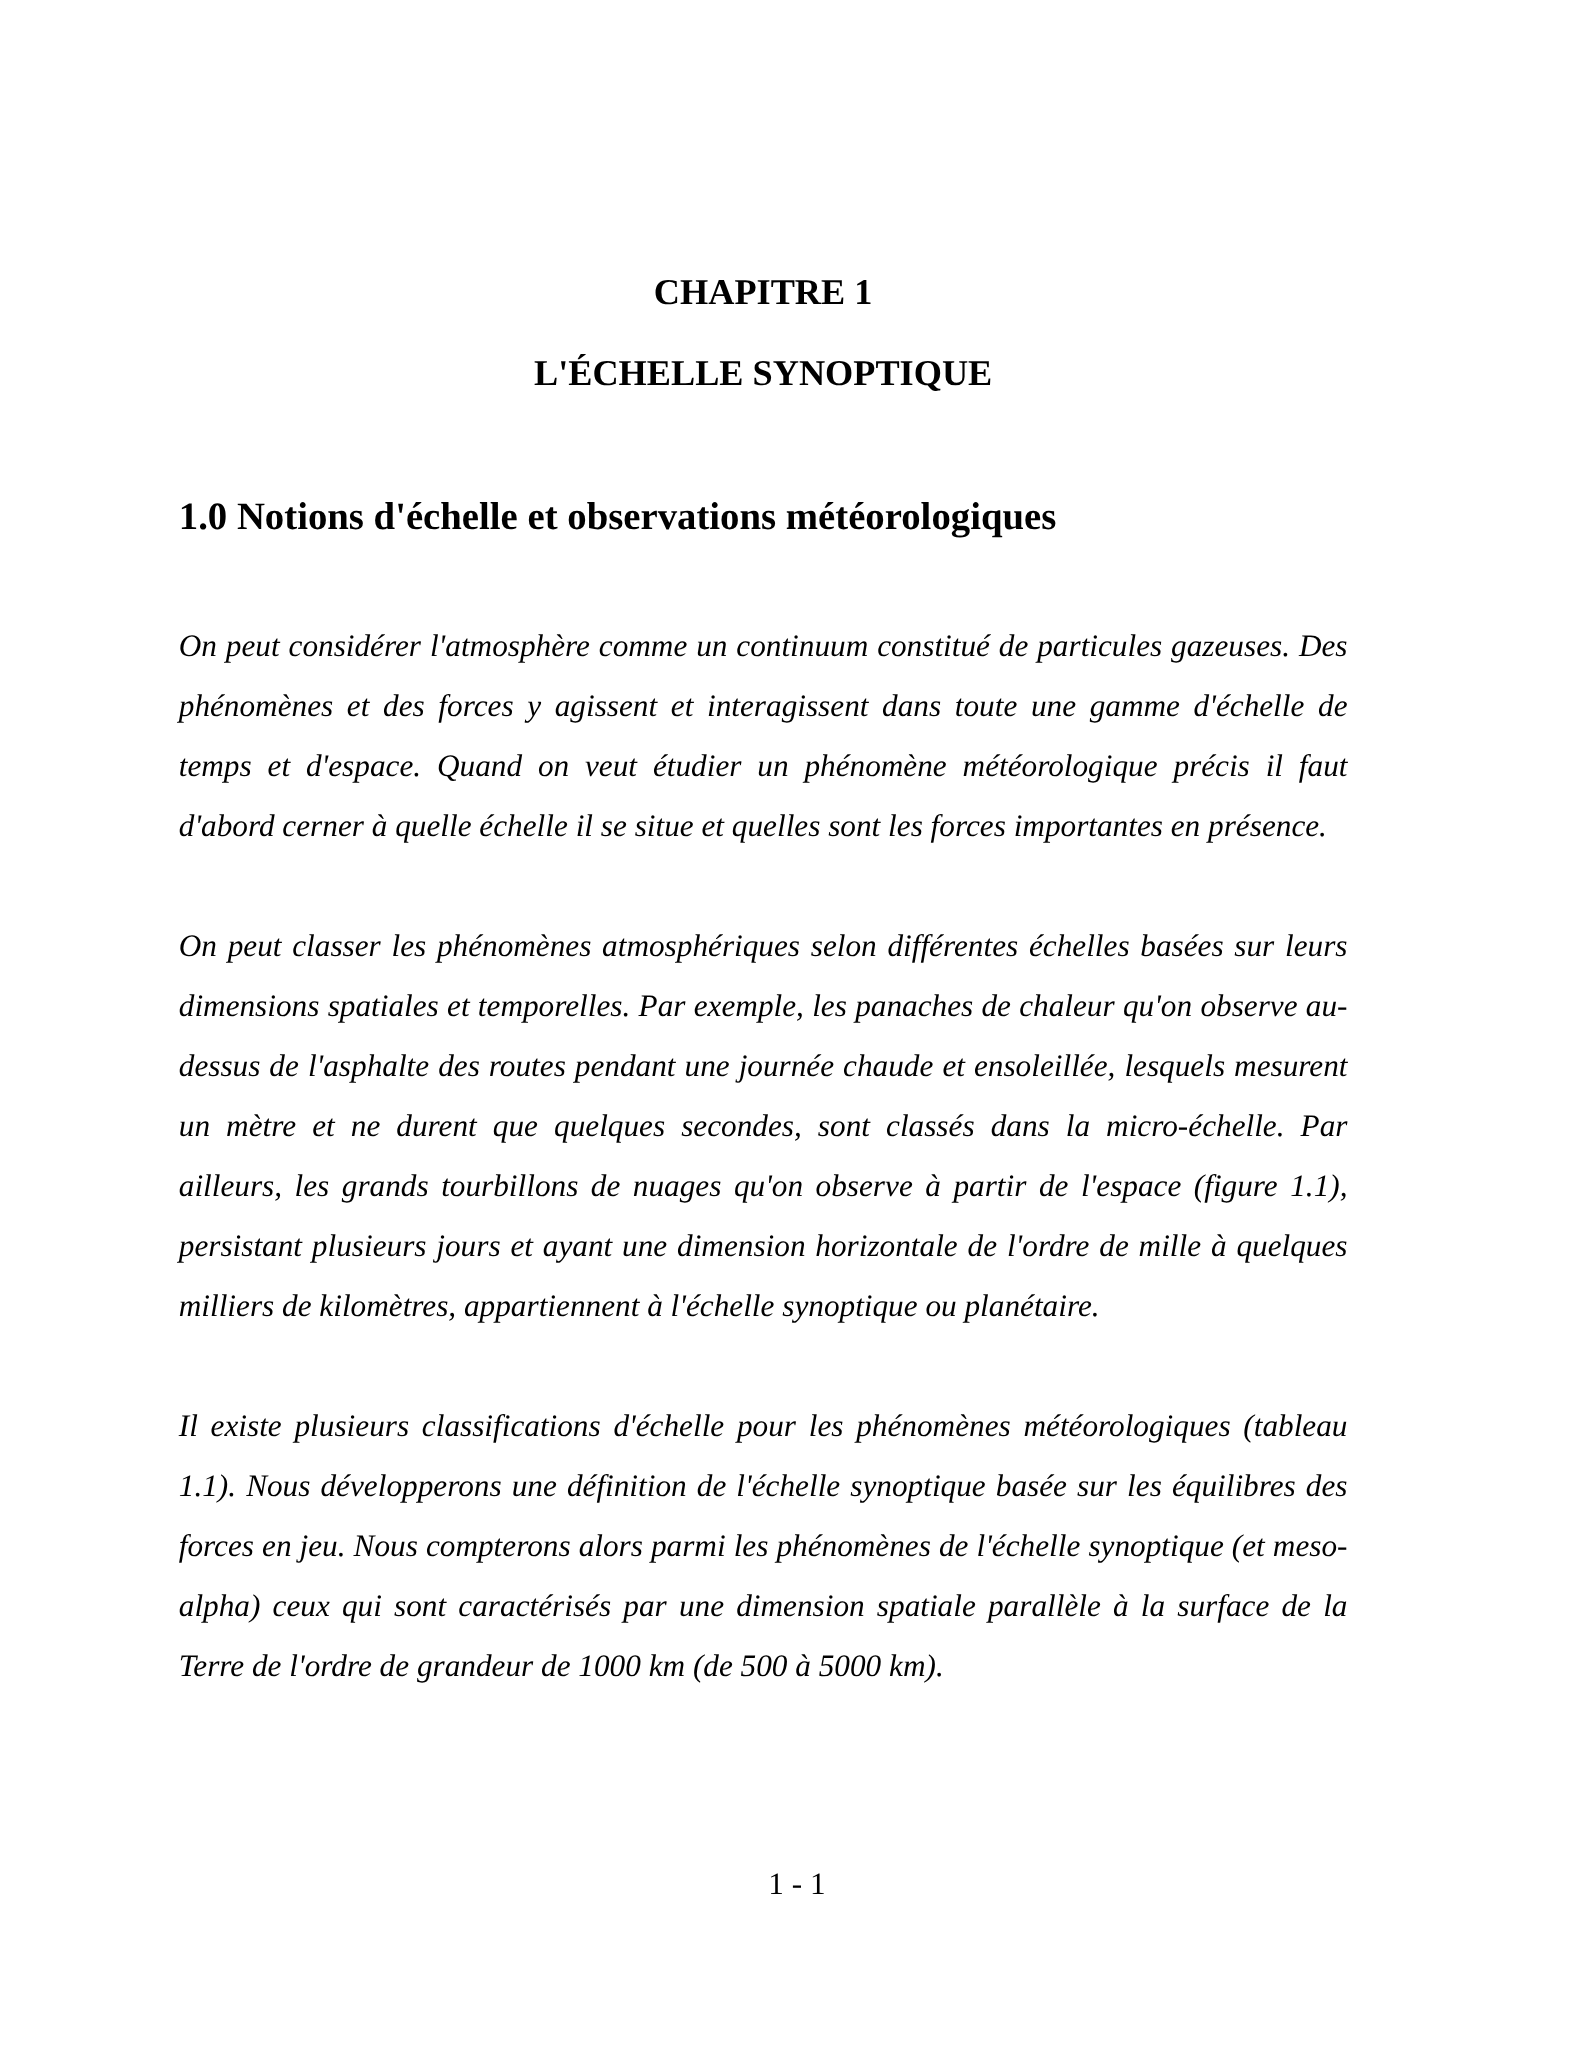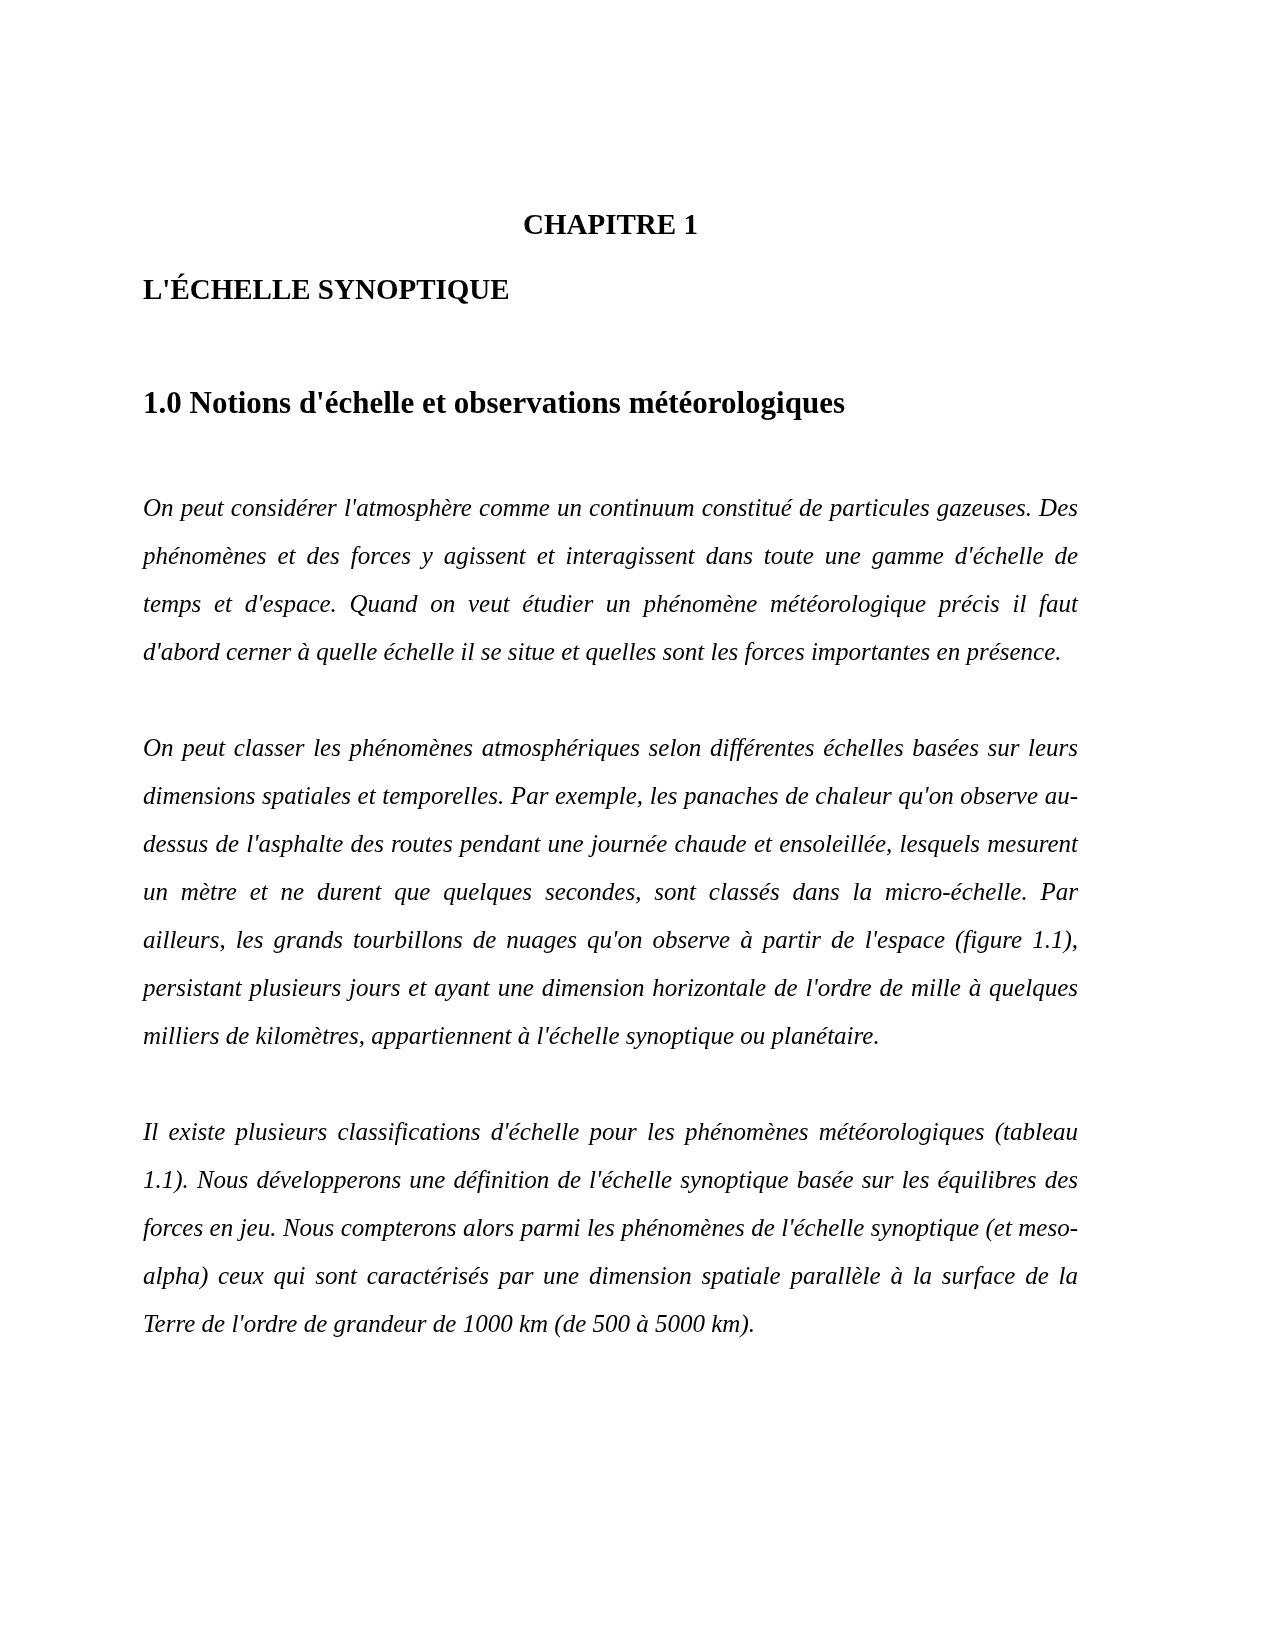--- a/index.html
+++ b/index.html
@@ -16,25 +16,25 @@
     box-sizing: border-box;
     padding: 205px 197px 0 143px;
     font-family: "Liberation Serif", serif;
     color: #000000;
     overflow: hidden;
   }
   .chapter-title {
     text-align: center;
     font-weight: bold;
     font-size: 29px;
-    margin: 2px;
+    margin: 12px;
     line-height: 34px;
   }
   .chapter-subtitle {
-    text-align: left;
+    text-align: center;
     font-weight: bold;
     font-size: 29px;
     margin: 31px 0 0 0;
     line-height: 34px;
   }
   .section-heading {
     text-align: left;
     font-weight: bold;
     font-size: 31px;
     margin: 78px 0 0 0;
@@ -69,14 +69,15 @@
   <h1 class="chapter-subtitle">L'ÉCHELLE SYNOPTIQUE</h1>
 
   <h2 class="section-heading">1.0 Notions d'échelle et observations météorologiques</h2>
 
   <p class="body-paragraph first">On peut considérer l'atmosphère comme un continuum constitué de particules gazeuses. Des phénomènes et des forces y agissent et interagissent dans toute une gamme d'échelle de temps et d'espace. Quand on veut étudier un phénomène météorologique précis il faut d'abord cerner à quelle échelle il se situe et quelles sont les forces importantes en présence.</p>
 
   <p class="body-paragraph">On peut classer les phénomènes atmosphériques selon différentes échelles basées sur leurs dimensions spatiales et temporelles. Par exemple, les panaches de chaleur qu'on observe au-dessus de l'asphalte des routes pendant une journée chaude et ensoleillée, lesquels mesurent un mètre et ne durent que quelques secondes, sont classés dans la micro-échelle. Par ailleurs, les grands tourbillons de nuages qu'on observe à partir de l'espace (figure 1.1), persistant plusieurs jours et ayant une dimension horizontale de l'ordre de mille à quelques milliers de kilomètres, appartiennent à l'échelle synoptique ou planétaire.</p>
 
   <p class="body-paragraph">Il existe plusieurs classifications d'échelle pour les phénomènes météorologiques (tableau 1.1). Nous développerons une définition de l'échelle synoptique basée sur les équilibres des forces en jeu. Nous compterons alors parmi les phénomènes de l'échelle synoptique (et meso-alpha) ceux qui sont caractérisés par une dimension spatiale parallèle à la surface de la Terre de l'ordre de grandeur de 1000 km (de 500 à 5000 km).</p>
 
+  <div class="page-number">1 - 1</div>
 
 </div>
 
 </body></html>

